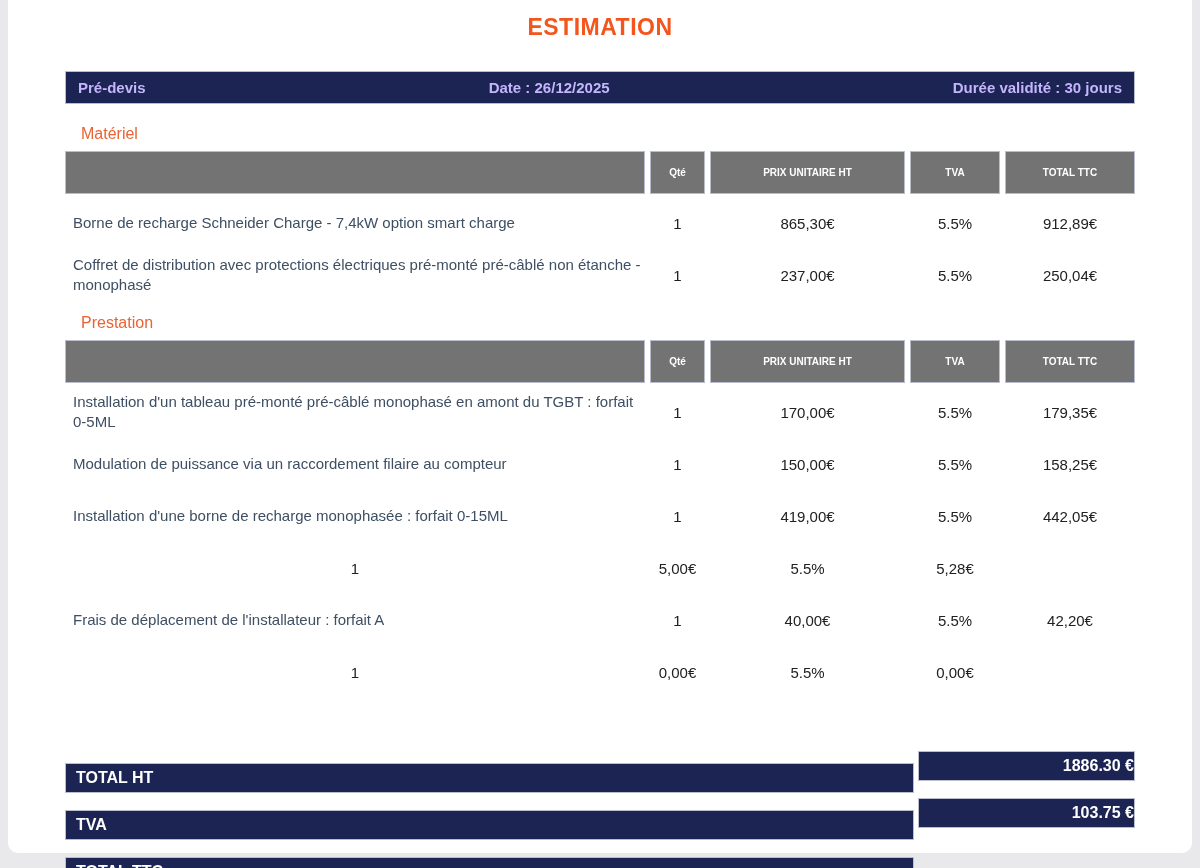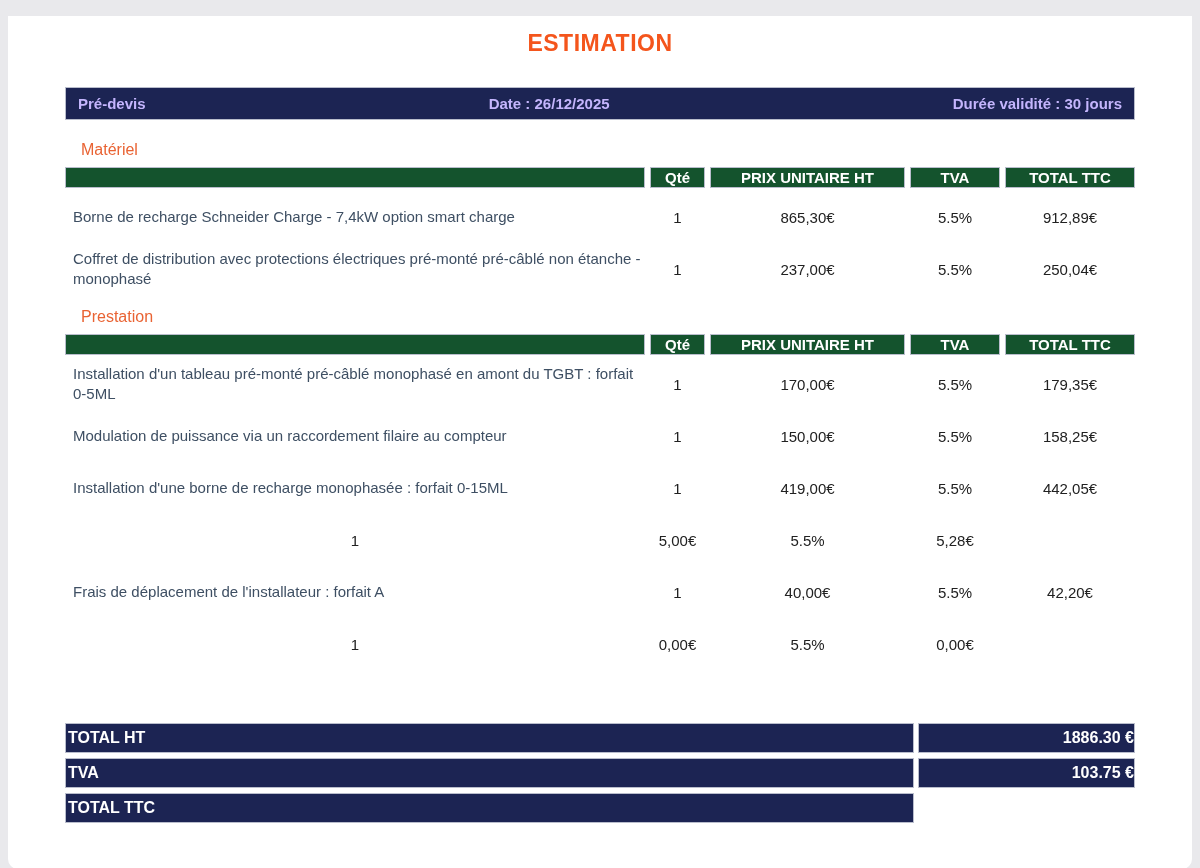--- a/index.html
+++ b/index.html
@@ -4,21 +4,21 @@
 <style>
   html,body { margin:0; padding:0; }
   body {
     width:1200px; height:868px;
     background:#e9e9ec;
     font-family:"Liberation Sans", sans-serif;
     position:relative;
     overflow:hidden;
   }
   .sheet {
-    position:absolute; left:8px; top:16px;
+    position:absolute; left:8px; top:0;
     width:1184px; height:853px;
     background:#ffffff;
     border-radius:0 0 10px 10px;
   }
   .content { padding:0 57px; }
 
   .title {
     margin:0; padding-top:14px;
     text-align:center;
     color:#f4551c;
@@ -44,26 +44,26 @@
     font-weight:400;
     margin:21px 0 8px 16px;
   }
 
   .thead, .trow {
     display:grid;
     grid-template-columns:580px 55px 195px 90px 130px;
     column-gap:5px;
   }
   .thead > div {
-    background:#14532d;
+    background:#737373;
     border:1px solid #b9bdcc;
     box-sizing:border-box;
     color:#ffffff;
-    font-weight:bold; font-size:15px;
-    height:21px;
+    font-weight:bold; font-size:10px;
+    height:43px;
     display:flex; align-items:center; justify-content:center;
   }
   .tbody { margin-top:3px; }
   .trow {
     align-items:center;
     min-height:48px;
     padding:2px 0;
   }
   .trow .desc {
     font-size:15px;
@@ -86,21 +86,21 @@
   }
   .total-row > div {
     background:#1c2453;
     border:1px solid #b9bdcc;
     box-sizing:border-box;
     color:#ffffff;
     font-weight:bold; font-size:16px;
     height:30px;
     display:flex; align-items:center;
   }
-  .total-label { padding-left:2px; }
+  .total-label { padding-left:10px;margin-top:12px; }
   .total-value { justify-content:flex-end; }
 </style>
 </head>
 <body>
 
 <div class="sheet">
   <div class="content">
 
     <h1 class="title">ESTIMATION</h1>
 

